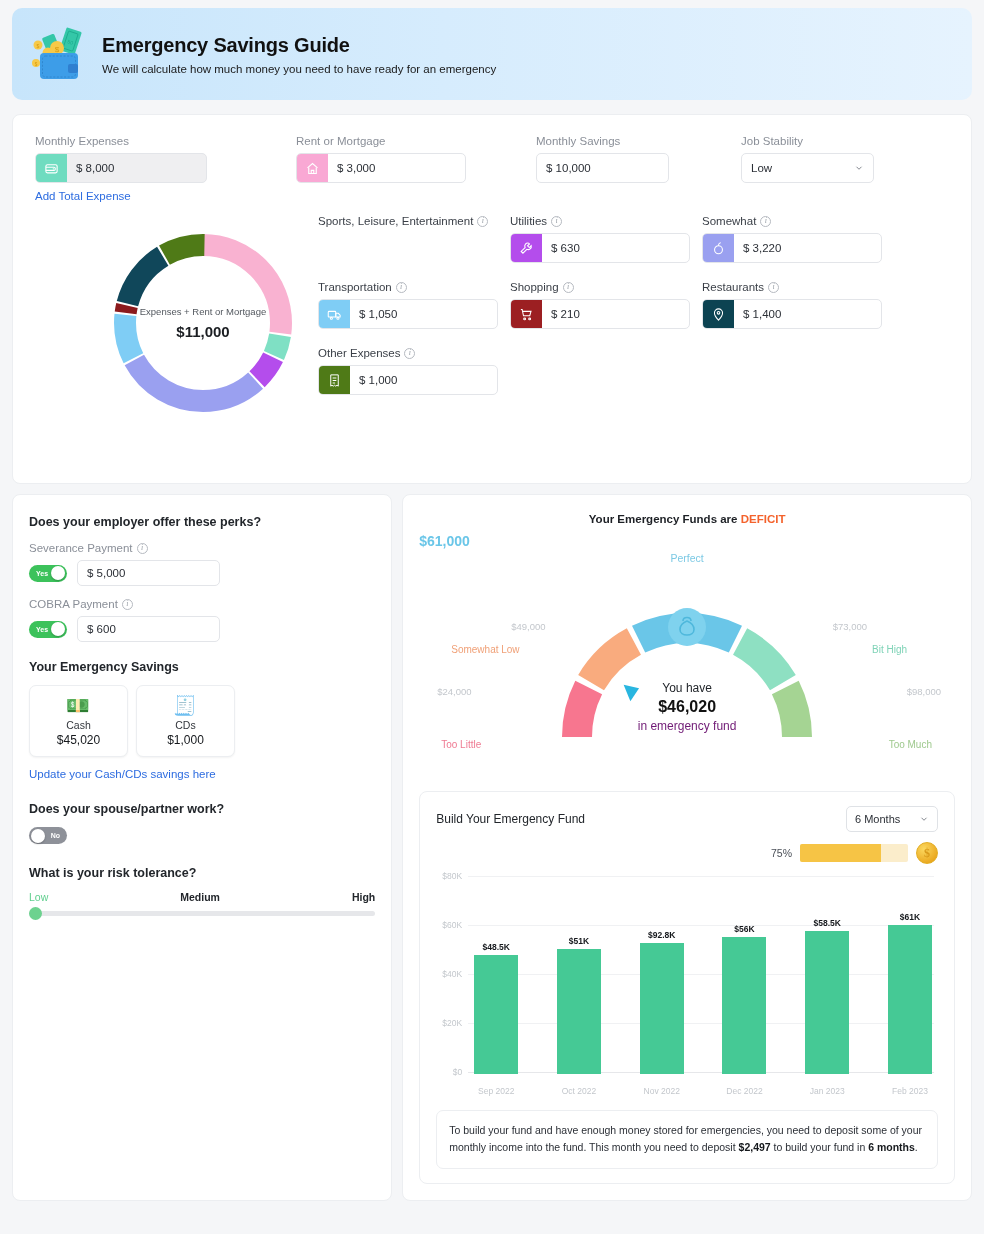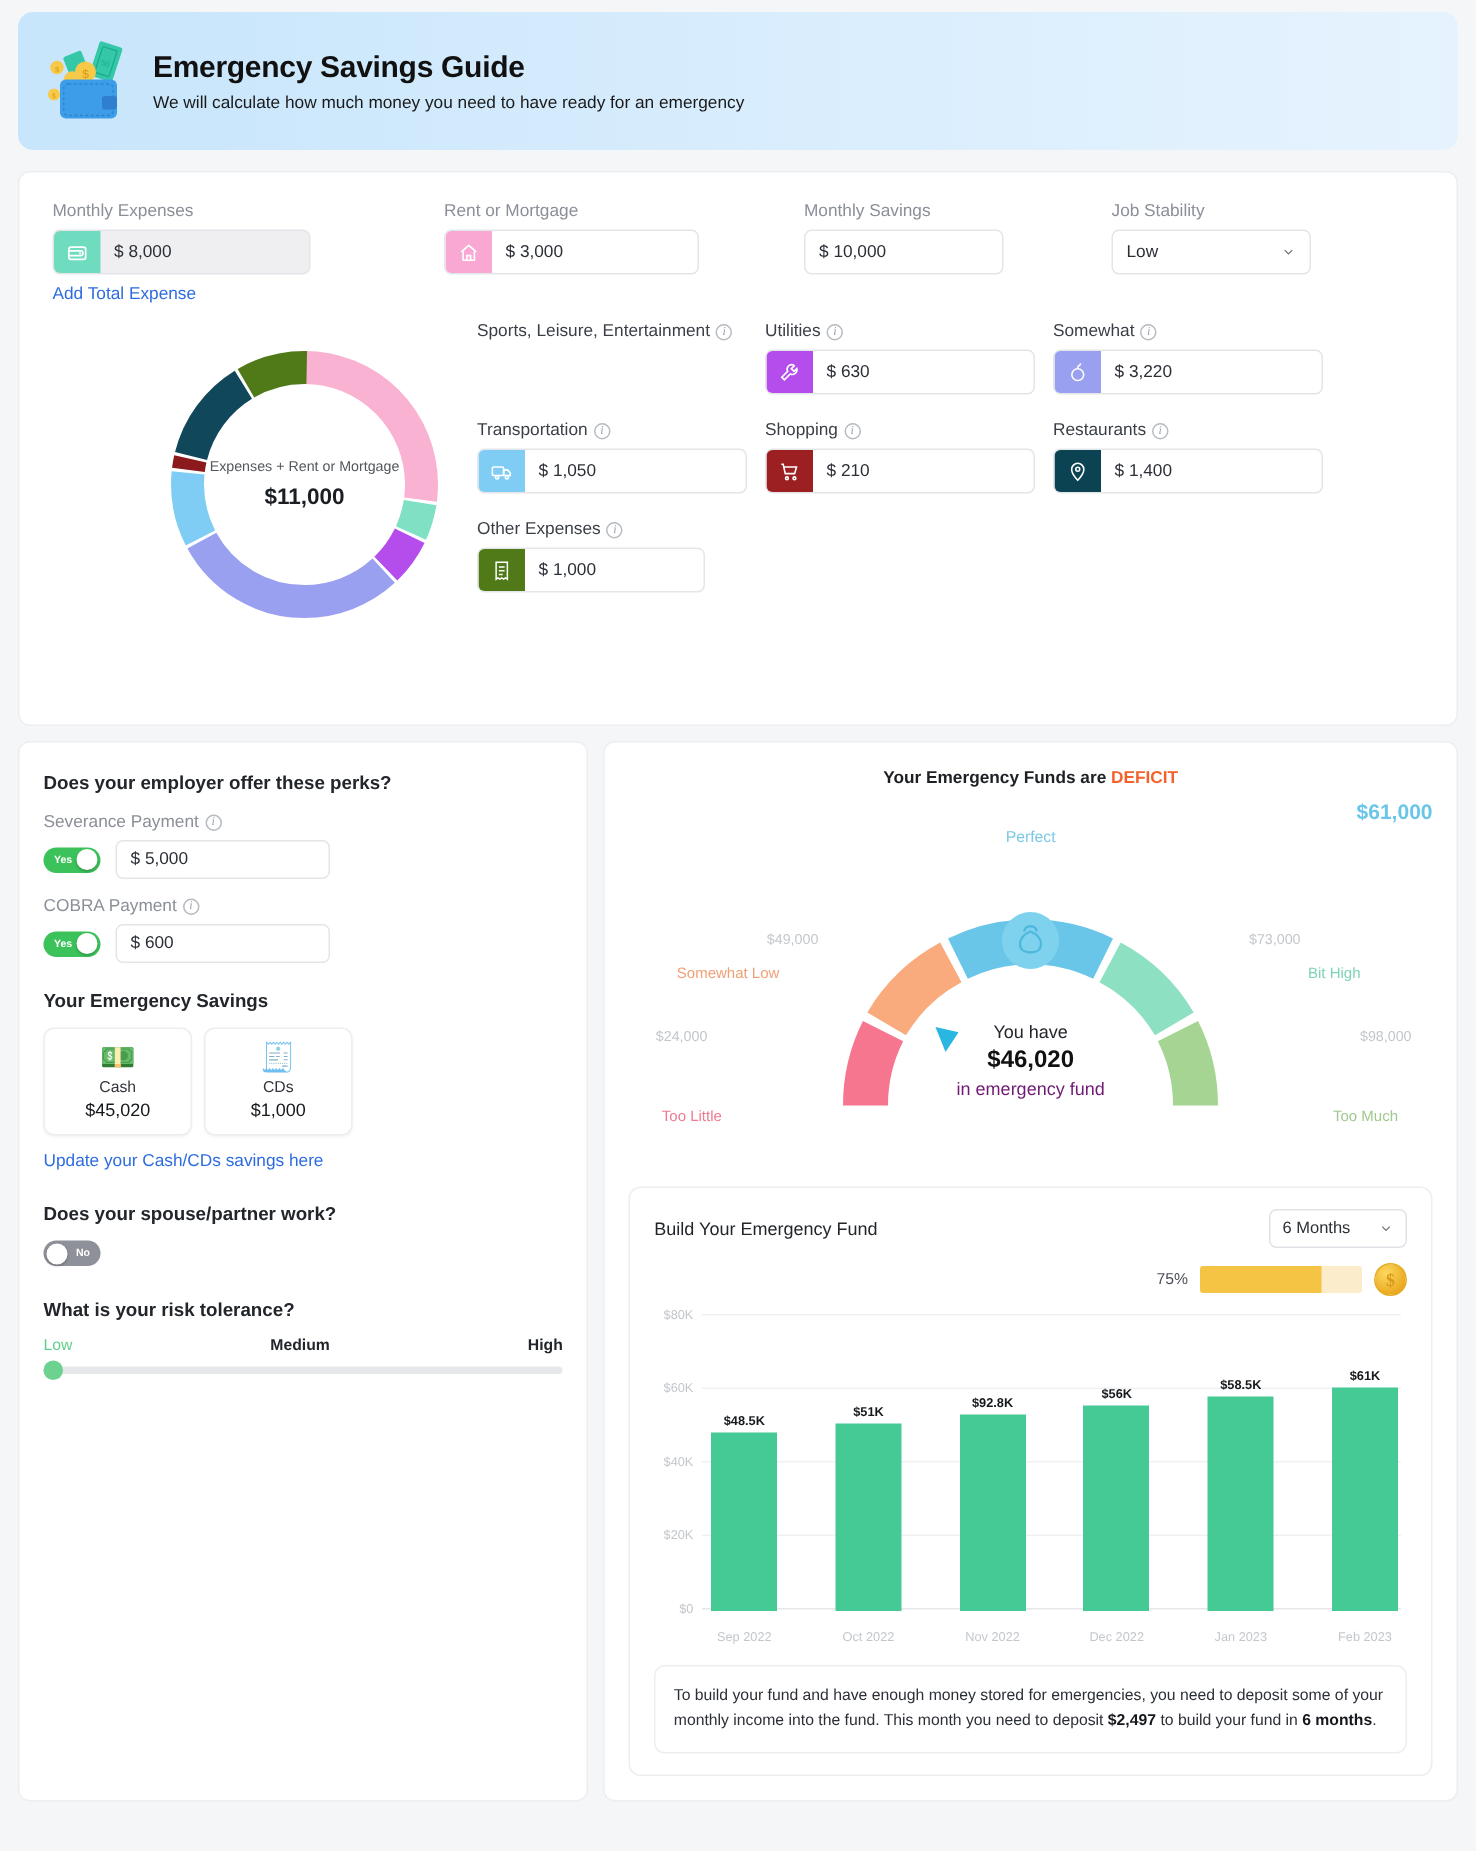--- a/index.html
+++ b/index.html
@@ -141,21 +141,21 @@
   }
   .slider-knob {
     position: absolute; left: 0; top: -4px; width: 13px; height: 13px;
     border-radius: 50%; background: #6dd28f; cursor: pointer;
   }
 
   
   .gauge-title { text-align: center; font-size: 11.5px; font-weight: bold; color: #1d2025; margin: 4px 0 8px 0; }
   .gauge-title .deficit { color: #f4622c; }
   .gauge-wrap { position: relative; width: 100%; height: 252px; }
-  .gauge-perfect-amt { text-align: right; font-size: 14px; font-weight: bold; color: #6ac6e8; }
+  .gauge-perfect-amt { text-align: left; font-size: 14px; font-weight: bold; color: #6ac6e8; }
   .gauge-perfect-lbl { text-align: center; font-size: 10.5px; color: #7cc9e4; margin-top: 3px; }
   .gauge-svg { position: absolute; left: 50%; transform: translateX(-50%); top: 44px; }
   .gauge-center-text {
     position: absolute; left: 50%; transform: translateX(-50%); top: 148px;
     text-align: center; width: 190px;
   }
   .gct-1 { font-size: 12px; color: #22262b; }
   .gct-2 { font-size: 16px; font-weight: bold; color: #111; margin: 3px 0; }
   .gct-3 { font-size: 12px; color: #701a75; }
   .g-lbl { position: absolute; font-size: 10px; white-space: nowrap; }
@@ -400,21 +400,21 @@
           </div>
         </div>
       </div>
 
       <div class="cat-row">
         <div class="cat-cell w180">
           <div class="field-label dark">
             <span>Other Expenses</span>
             <span class="info-i">i</span>
           </div>
-          <div class="input-wrap" style="width:152px">
+          <div class="input-wrap" style="width:180px">
             <div class="icon-box" style="background:#4f7a17">
               <svg viewBox="0 0 24 24" fill="none" stroke="#fff" stroke-width="1.6">
                   <path d="M6 3h12v18l-2-1.4-2 1.4-2-1.4-2 1.4-2-1.4L6 21z"></path>
                   <path d="M9 8h6M9 12h6M9 16h4"></path>
                 </svg>
             </div>
             <div class="input-val">$ 1,000</div>
           </div>
         </div>
       </div>

